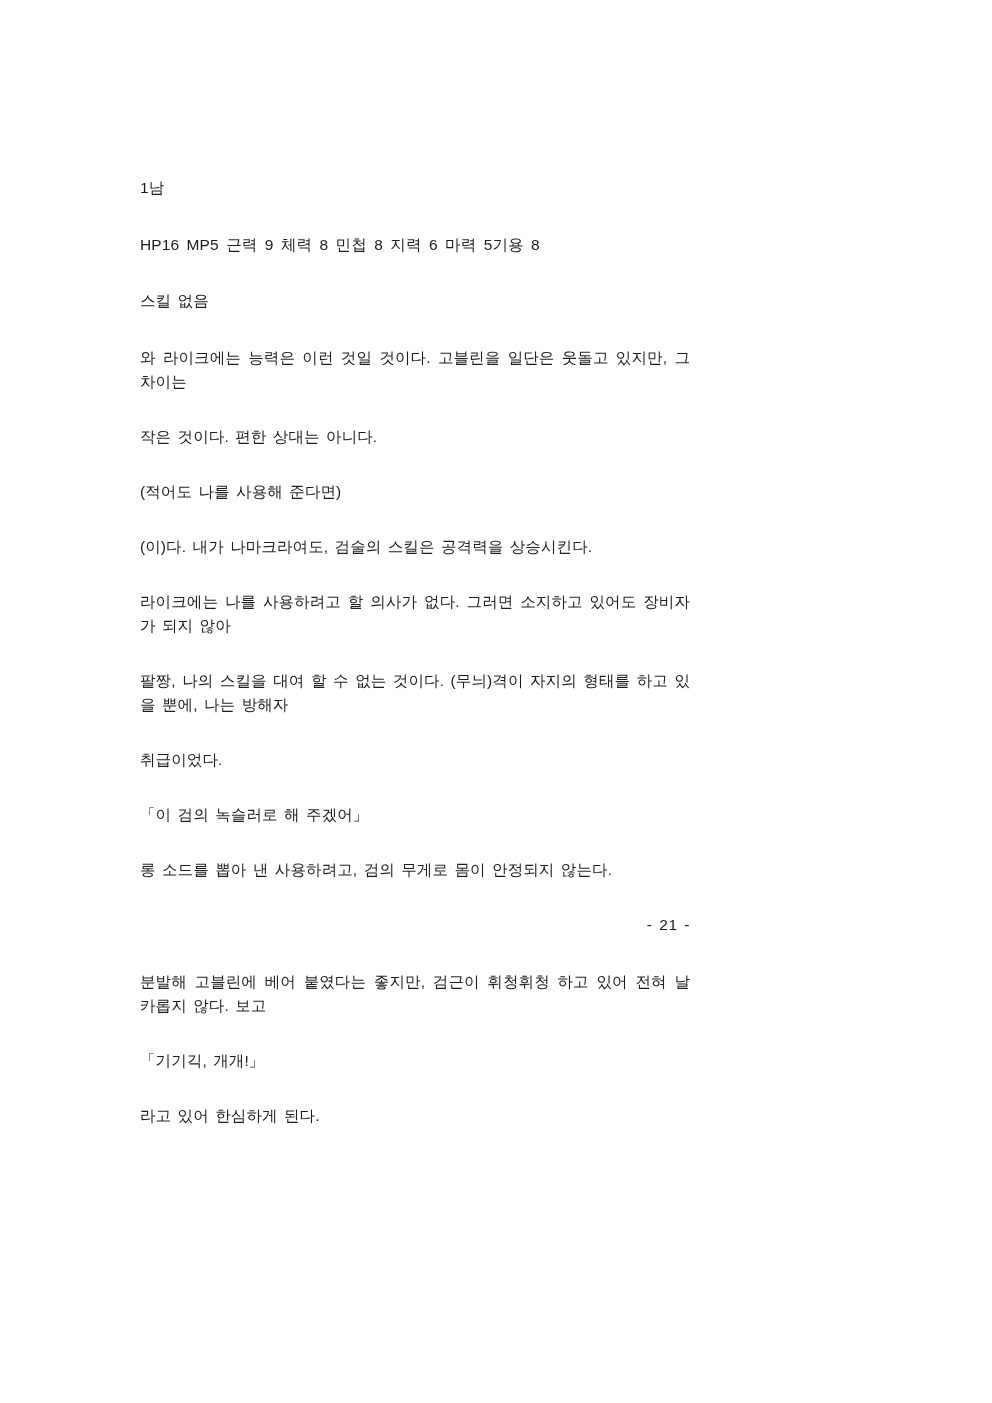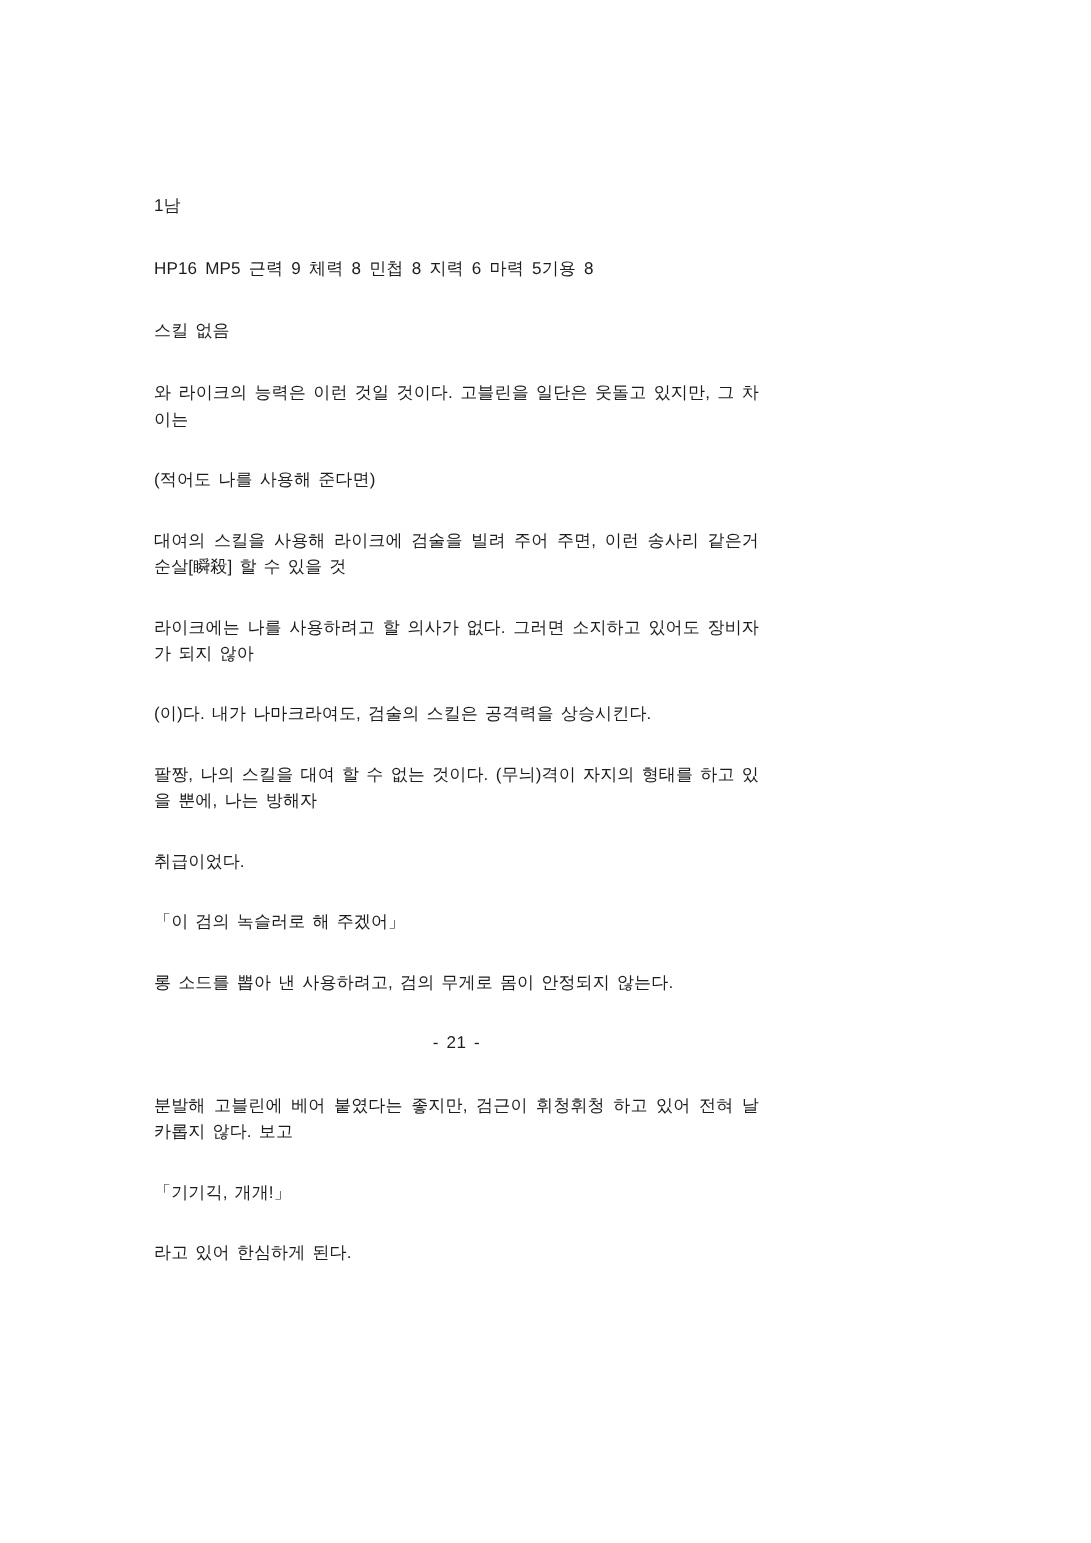--- a/index.html
+++ b/index.html
@@ -32,21 +32,21 @@
     text-align: justify;
     text-justify: inter-word;
     word-spacing: 2px;
     letter-spacing: 0.1px;
     white-space: pre-wrap;
   }
   .para.no-justify {
     text-align: left;
   }
   .para.pagenum {
-    text-align: center;
+    text-align: right;
     margin-bottom: 33px;
     letter-spacing: 0.5px;
   }
   .para.heading {
     margin-bottom: 33px;
   }
   .para.stats {
     margin-bottom: 32px;
     word-spacing: 3px;
   }
@@ -57,30 +57,30 @@
 <div class="page">
   <div class="doc-body">
 
     <p class="para heading">1남</p>
 
     <p class="para stats">HP16 MP5 근력 9 체력 8 민첩 8 지력 6 마력 5기용 8</p>
 
     <p class="para heading">스킬 없음</p>
 
 
-    <p class="para">와 라이크의 능력은 이런 것일 것이다. 고블린을 일단은 웃돌고 있지만, 그 차이는</p>
+    <p class="para">와 라이크에는 능력은 이런 것일 것이다. 고블린을 일단은 웃돌고 있지만, 그 차이는</p>
 
+    <p class="para no-justify">작은 것이다. 편한 상대는 아니다.</p>
 
     <p class="para no-justify">(적어도 나를 사용해 준다면)</p>
 
-    <p class="para">대여의 스킬을 사용해 라이크에 검술을 빌려 주어 주면, 이런 송사리 같은거 순살[瞬殺] 할 수 있을 것</p>
+
+    <p class="para no-justify">(이)다. 내가 나마크라여도, 검술의 스킬은 공격력을 상승시킨다.</p>
 
     <p class="para">라이크에는 나를 사용하려고 할 의사가 없다. 그러면 소지하고 있어도 장비자가 되지 않아</p>
-
-    <p class="para no-justify">(이)다. 내가 나마크라여도, 검술의 스킬은 공격력을 상승시킨다.</p>
 
     <p class="para">팔짱, 나의 스킬을 대여 할 수 없는 것이다. (무늬)격이 자지의 형태를 하고 있을 뿐에, 나는 방해자</p>
 
     <p class="para no-justify">취급이었다.</p>
 
     <p class="para no-justify">「이 검의 녹슬러로 해 주겠어」</p>
 
     <p class="para no-justify">롱 소드를 뽑아 낸 사용하려고, 검의 무게로 몸이 안정되지 않는다.</p>
 
 

